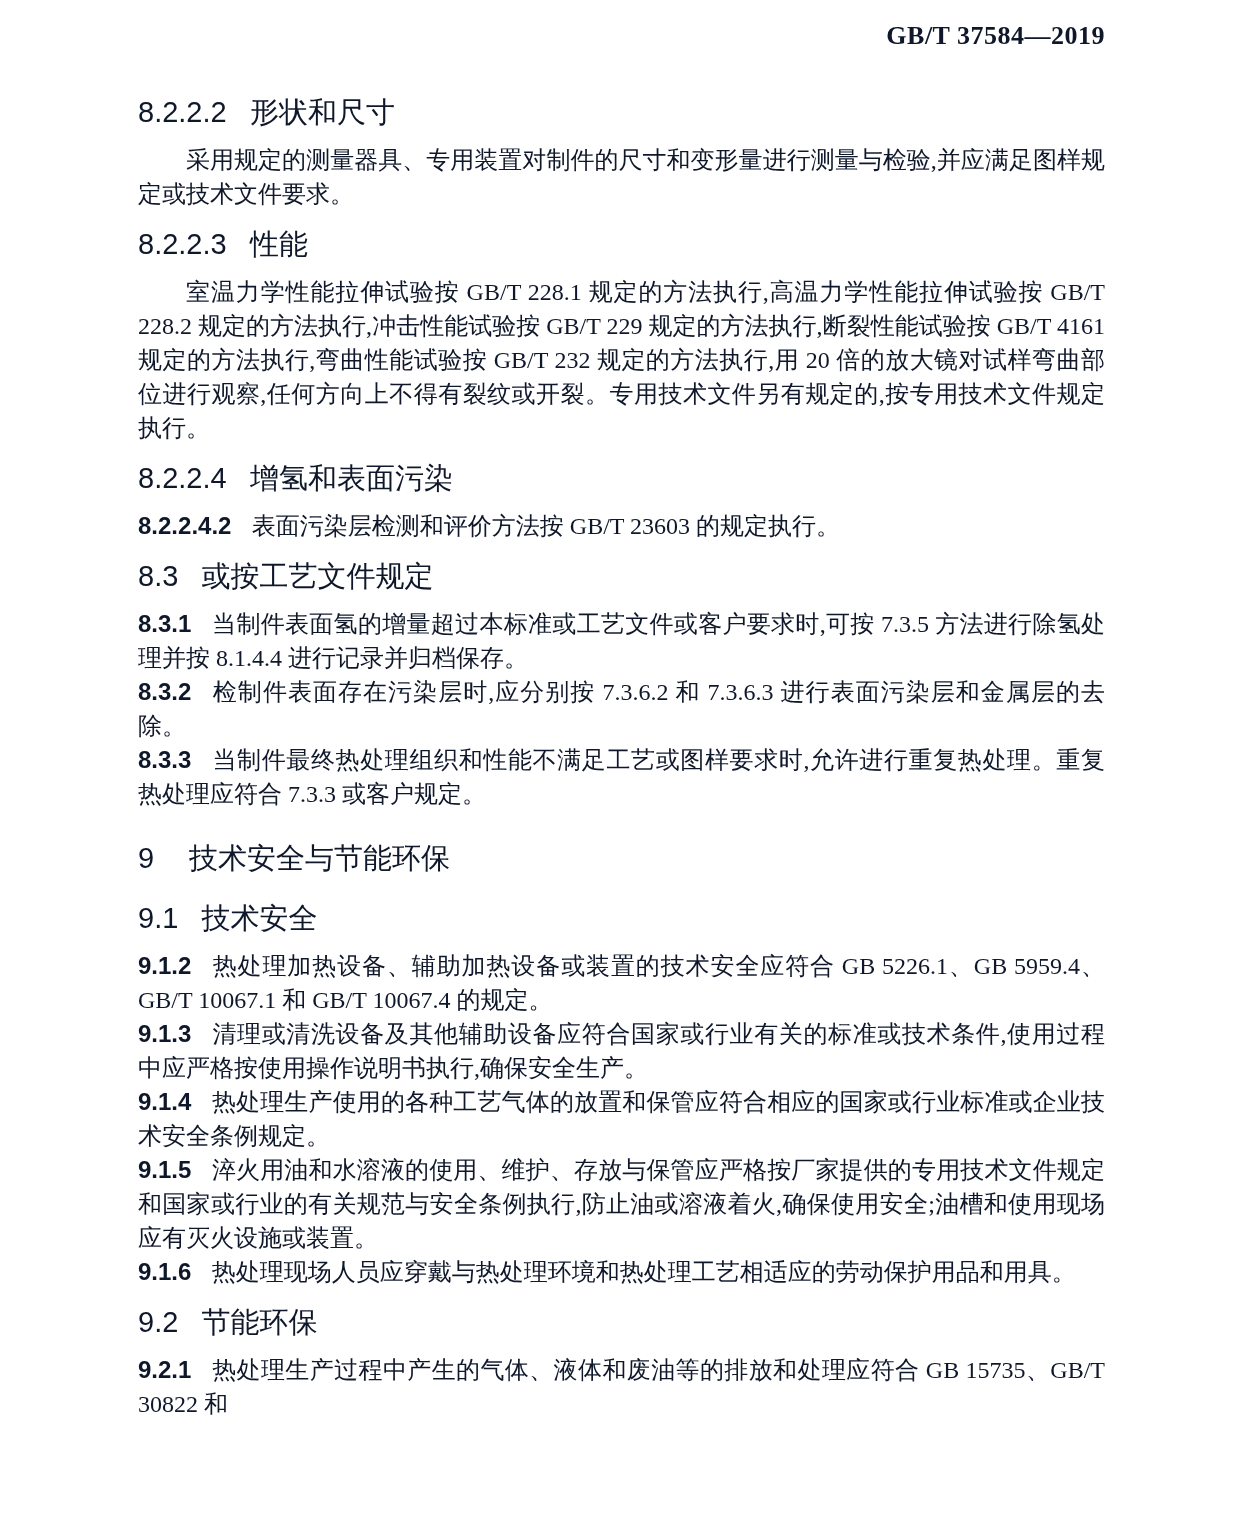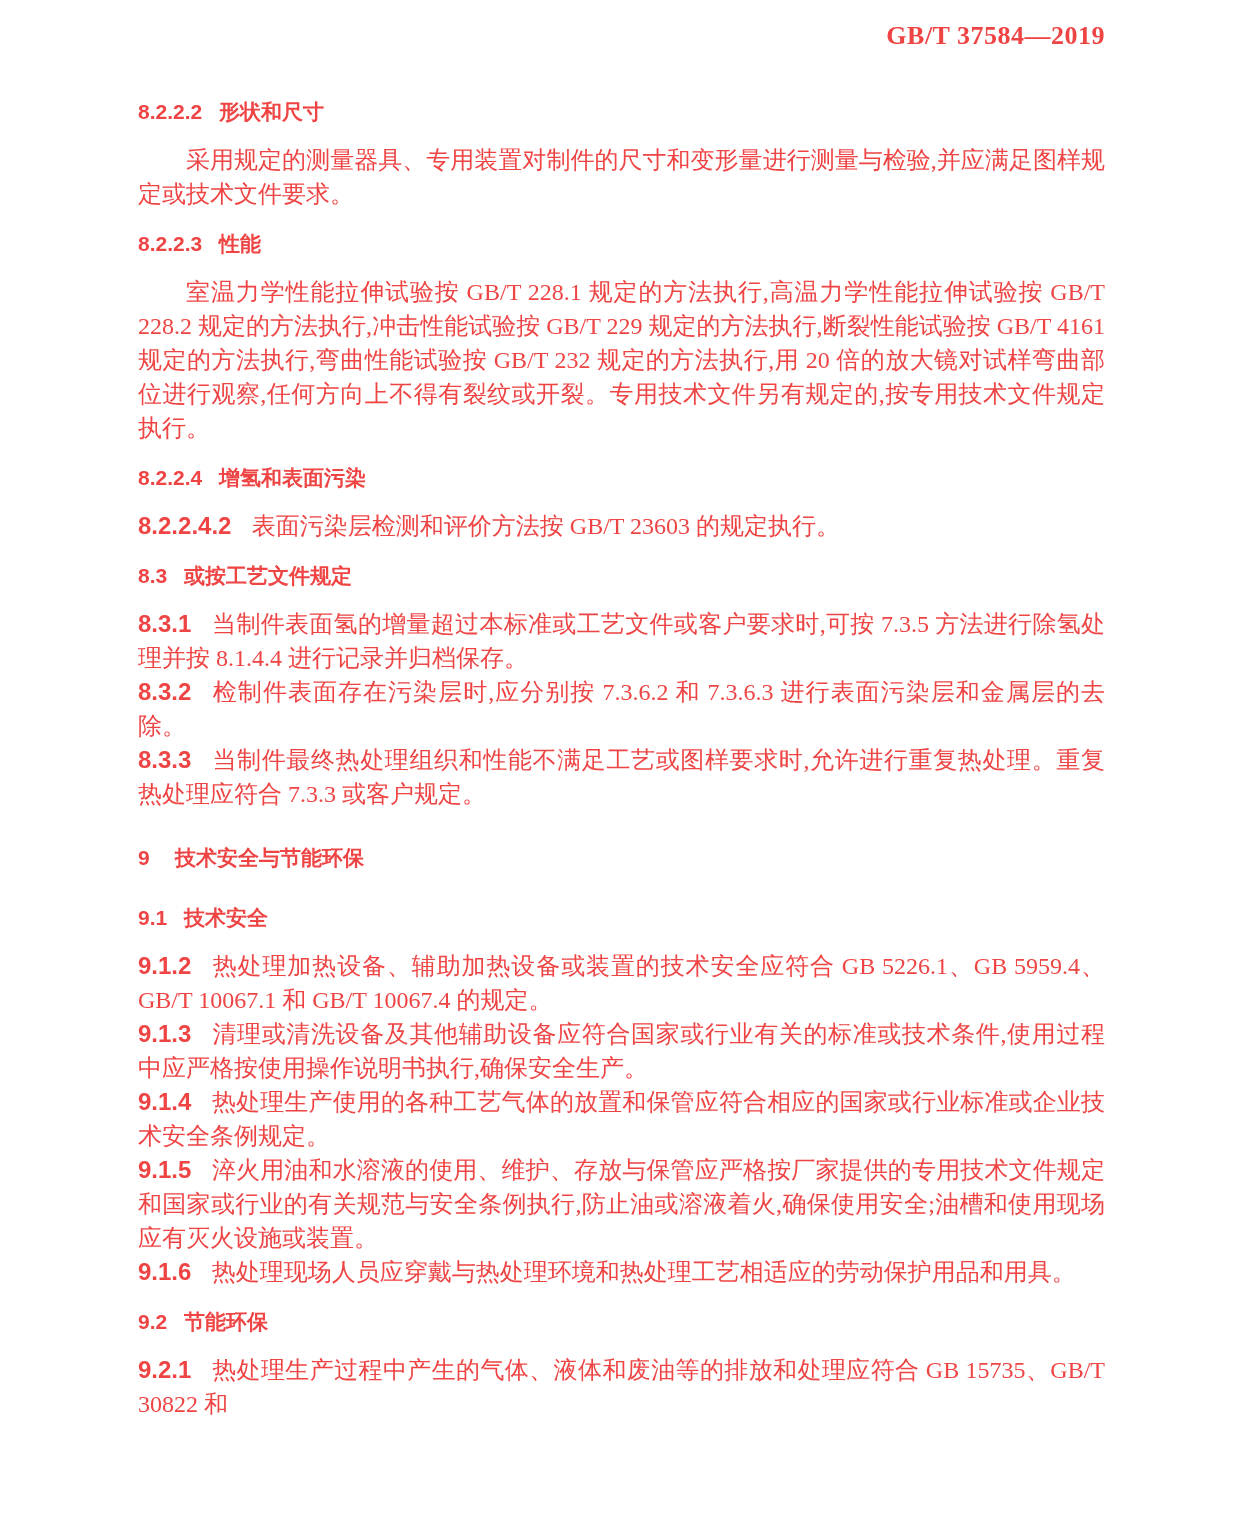--- a/index.html
+++ b/index.html
@@ -5,41 +5,41 @@
   html, body {
     margin: 0;
     padding: 0;
     background: #ffffff;
   }
   .page {
     position: relative;
     width: 1240px;
     height: 1473px;
     background: #ffffff;
-    color: #ef4444;
+    color: #0f172a;
     box-sizing: border-box;
     padding: 21px 135px 0 138px;
     overflow: hidden;
   }
   .doc-header {
     text-align: right;
     font-family: "Liberation Serif", "DejaVu Serif", serif;
     font-weight: bold;
     font-size: 26px;
     line-height: 30px;
     letter-spacing: 0.5px;
   }
   .doc-body {
     padding-top: 28px;
   }
   .clause-heading,
   .chapter-heading {
     font-family: "Liberation Sans", "DejaVu Sans", sans-serif;
-    font-weight: bold;
-    font-size: 21px;
+    font-weight: normal;
+    font-size: 29px;
     line-height: 34px;
     margin: 16px 0 14px 0;
   }
   .chapter-heading {
     margin: 30px 0 26px 0;
   }
   .clause-heading .num,
   .chapter-heading .num {
     display: inline-block;
     margin-right: 0.8em;

